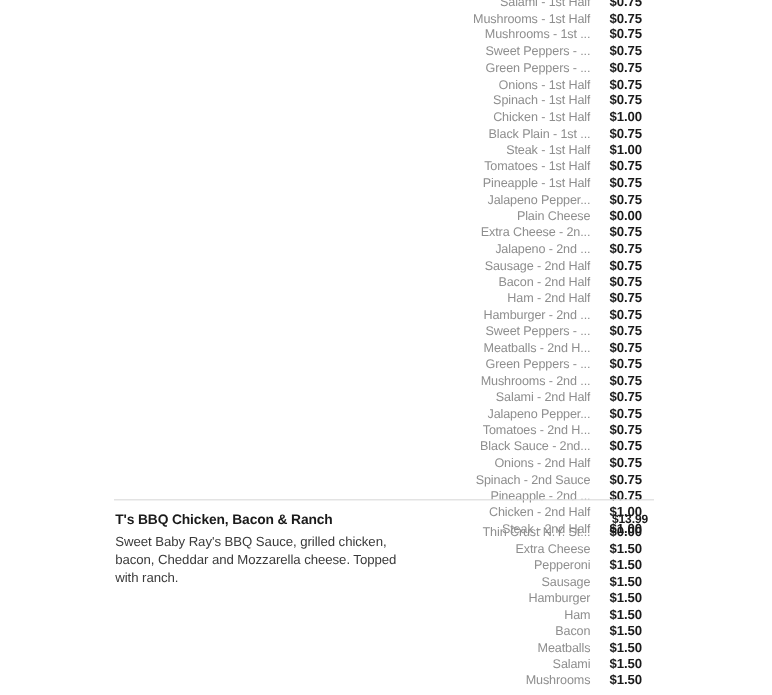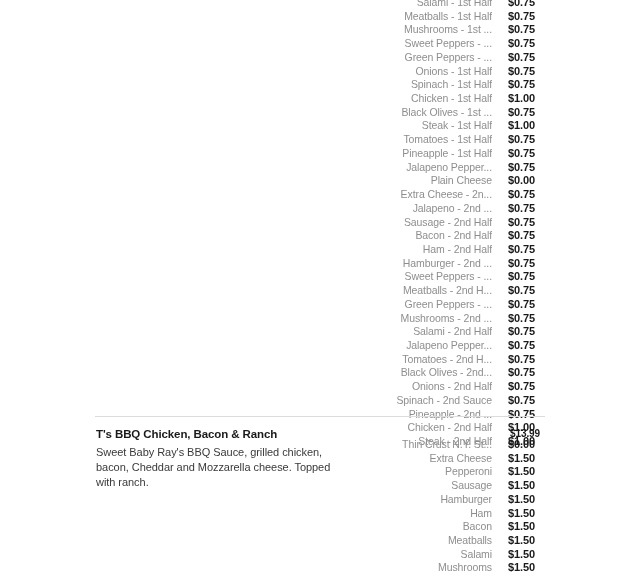--- a/index.html
+++ b/index.html
@@ -139,21 +139,21 @@
 
 <div class="page">
 
 
   <div class="options-block" id="options-top">
       <div class="option-row">
         <span class="option-label">Salami - 1st Half</span>
         <span class="option-price">$0.75</span>
       </div>
       <div class="option-row">
-        <span class="option-label">Meatballs - 1st Half</span>
+        <span class="option-label">Mushrooms - 1st Half</span>
         <span class="option-price">$0.75</span>
       </div>
       <div class="option-row">
         <span class="option-label">Mushrooms - 1st ...</span>
         <span class="option-price">$0.75</span>
       </div>
       <div class="option-row">
         <span class="option-label">Sweet Peppers - ...</span>
         <span class="option-price">$0.75</span>
       </div>
@@ -167,21 +167,21 @@
       </div>
       <div class="option-row">
         <span class="option-label">Spinach - 1st Half</span>
         <span class="option-price">$0.75</span>
       </div>
       <div class="option-row">
         <span class="option-label">Chicken - 1st Half</span>
         <span class="option-price">$1.00</span>
       </div>
       <div class="option-row">
-        <span class="option-label">Black Olives - 1st ...</span>
+        <span class="option-label">Black Plain - 1st ...</span>
         <span class="option-price">$0.75</span>
       </div>
       <div class="option-row">
         <span class="option-label">Steak - 1st Half</span>
         <span class="option-price">$1.00</span>
       </div>
       <div class="option-row">
         <span class="option-label">Tomatoes - 1st Half</span>
         <span class="option-price">$0.75</span>
       </div>
@@ -243,21 +243,21 @@
       </div>
       <div class="option-row">
         <span class="option-label">Jalapeno Pepper...</span>
         <span class="option-price">$0.75</span>
       </div>
       <div class="option-row">
         <span class="option-label">Tomatoes - 2nd H...</span>
         <span class="option-price">$0.75</span>
       </div>
       <div class="option-row">
-        <span class="option-label">Black Olives - 2nd...</span>
+        <span class="option-label">Black Sauce - 2nd...</span>
         <span class="option-price">$0.75</span>
       </div>
       <div class="option-row">
         <span class="option-label">Onions - 2nd Half</span>
         <span class="option-price">$0.75</span>
       </div>
       <div class="option-row">
         <span class="option-label">Spinach - 2nd Sauce</span>
         <span class="option-price">$0.75</span>
       </div>

